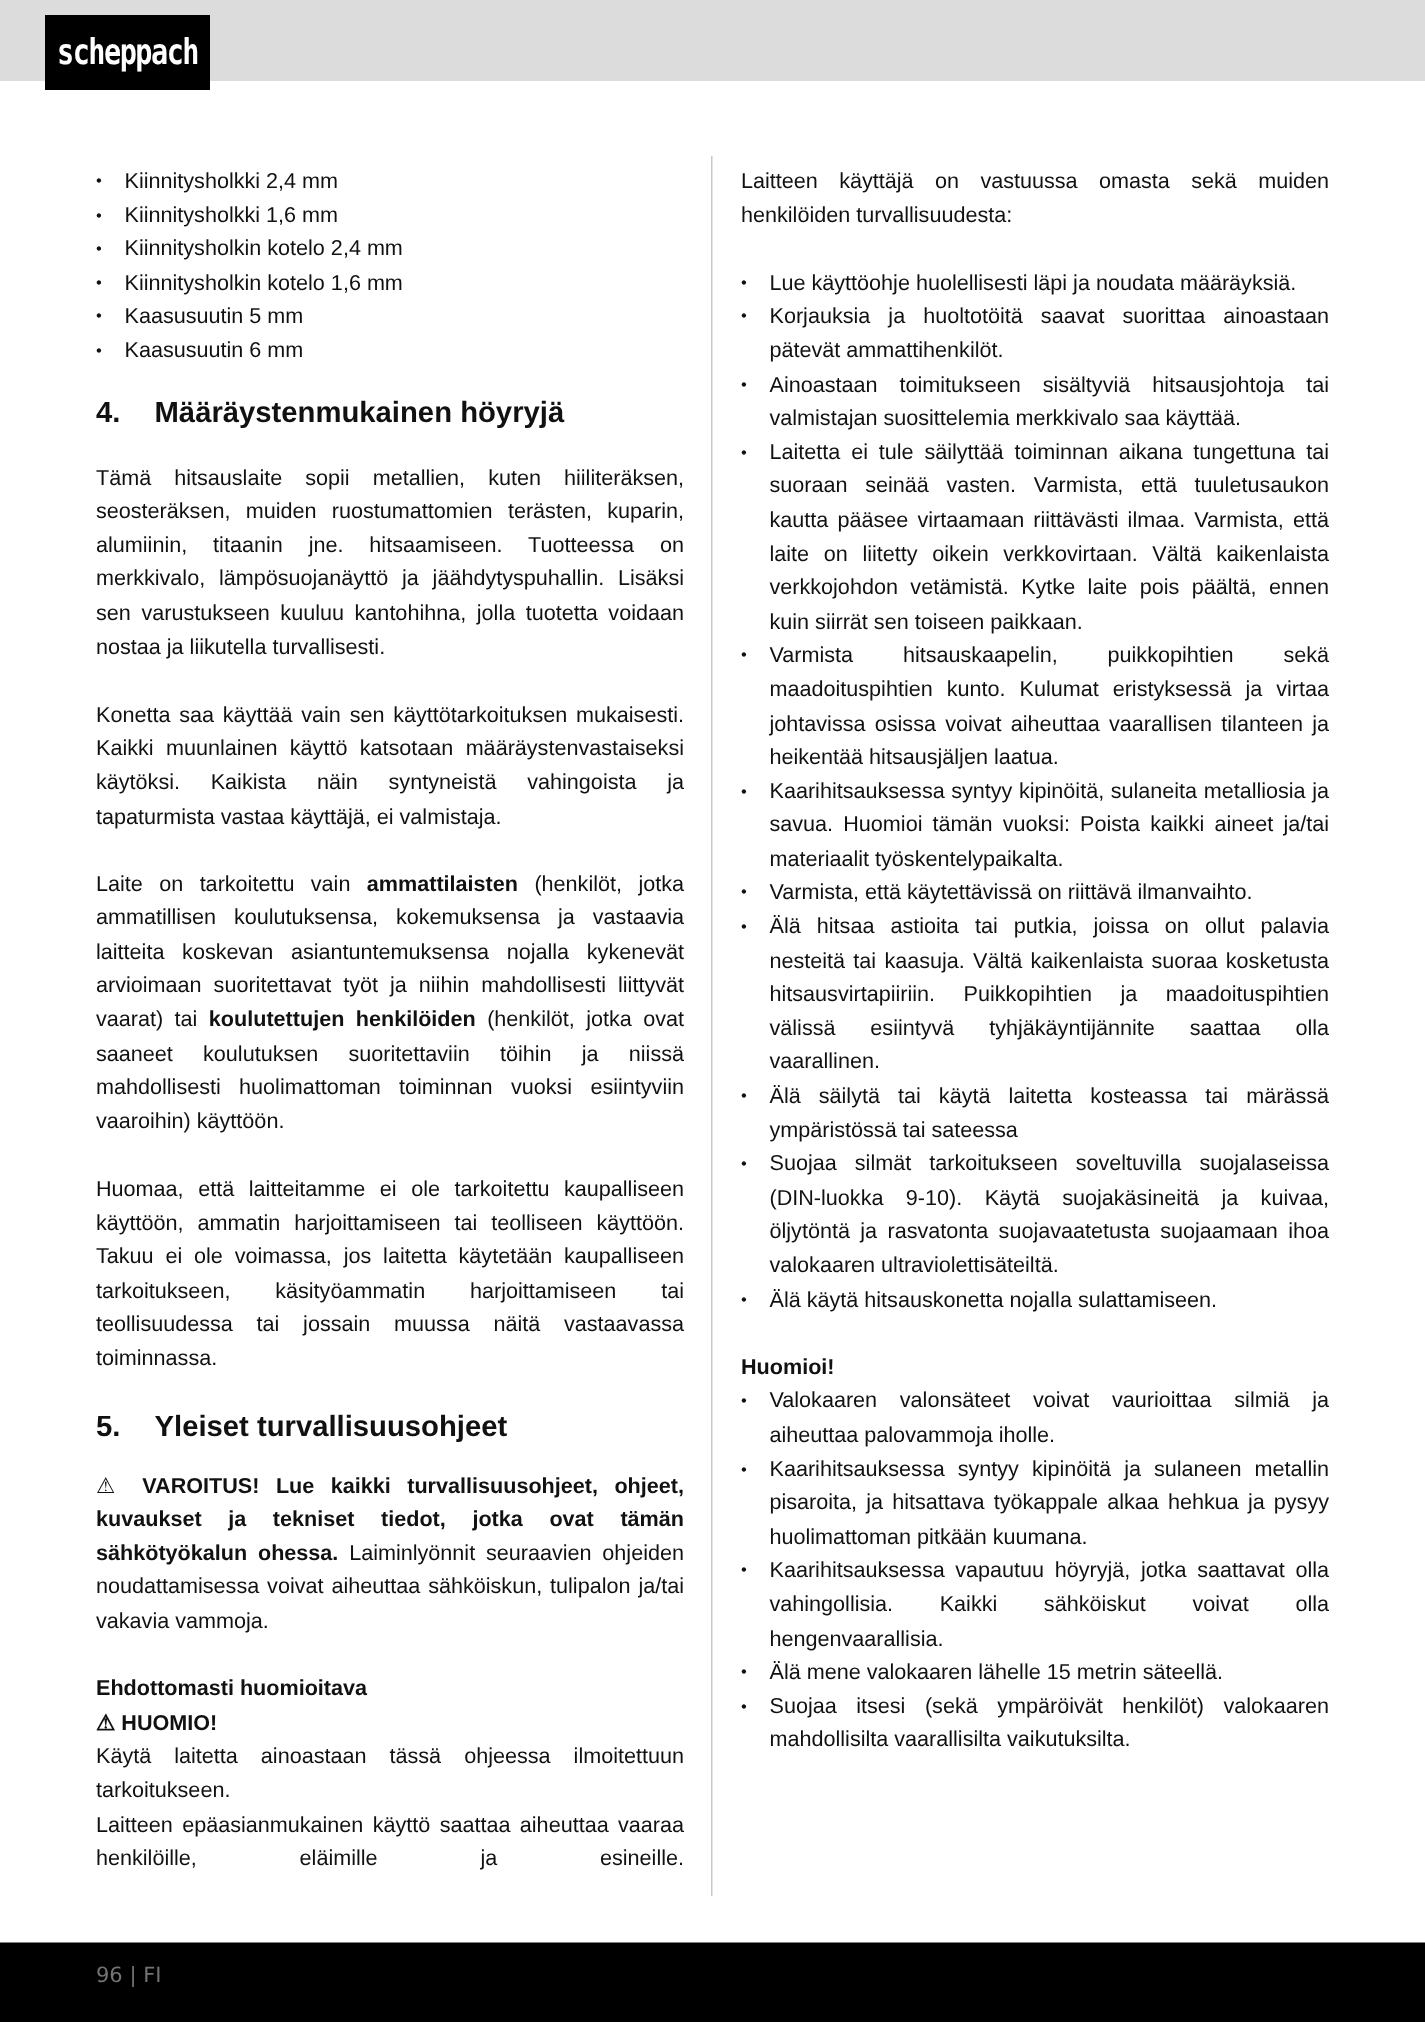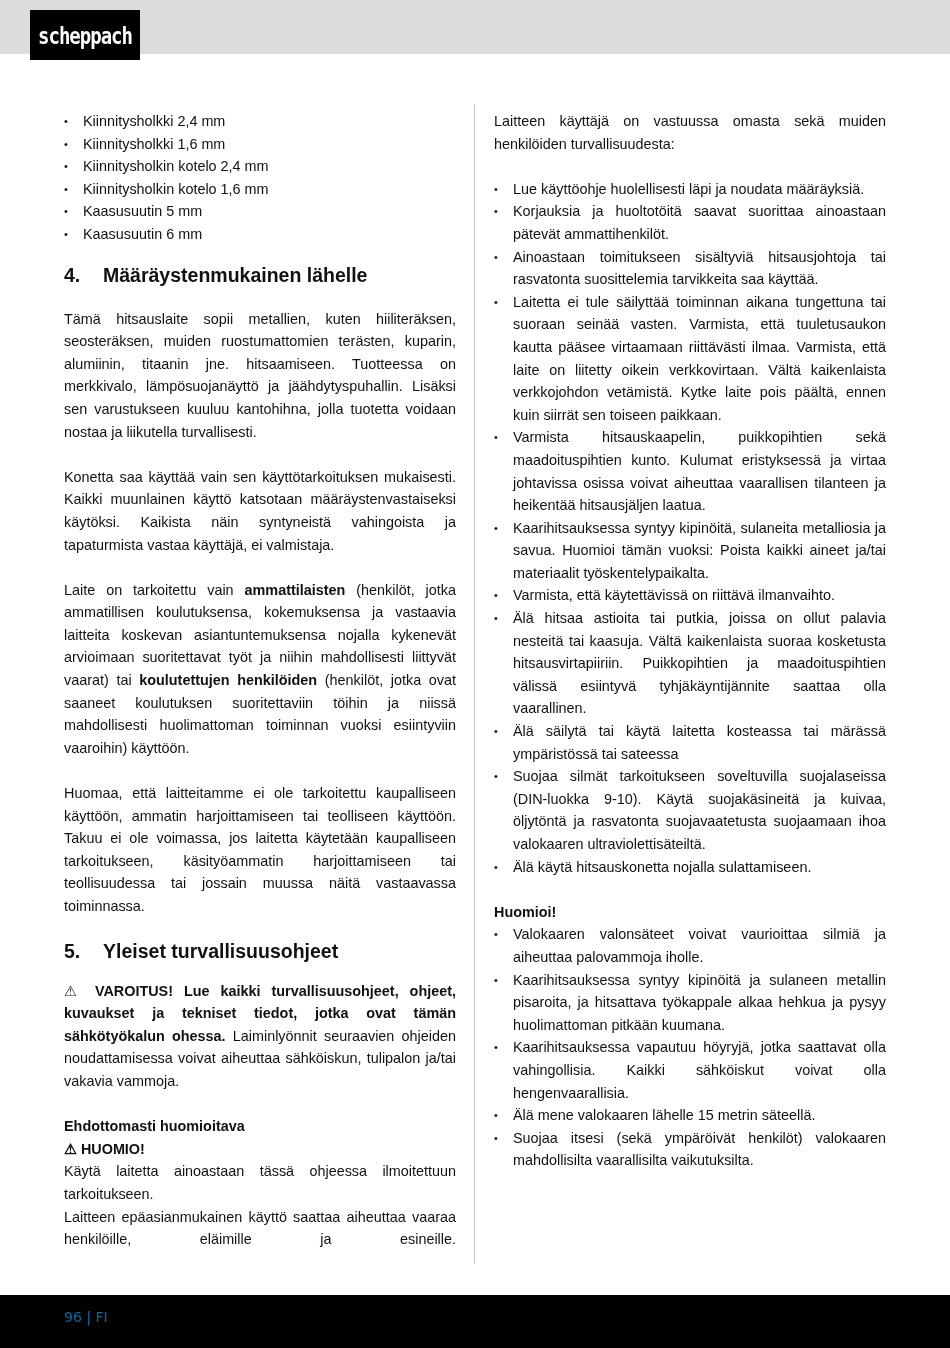--- a/index.html
+++ b/index.html
@@ -31,21 +31,21 @@
   ul { list-style: none; margin: 0; padding: 0; }
   li { position: relative; padding-left: 19px; text-align: justify; }
   li::before { content: "\2022"; position: absolute; left: 0; top: 0; font-size: 11px; }
   h2 {
     margin: 0; font-size: 19.5px; font-weight: bold; line-height: 30px;
     display: flex;
   }
   h2 .num { width: 39px; display: inline-block; }
   b { font-weight: bold; }
   .footer {
-    position: absolute; left: 0; top: 1295px; width: 950px; height: 53px; background: #000; color: #0369a1;
+    position: absolute; left: 0; top: 1295px; width: 950px; height: 53px; background: #000; color: #737373;
   }
   .page-num { position: absolute; left: 64px; top: 14px; font-size: 14px; font-family: "DejaVu Sans", sans-serif; }
   .site { position: absolute; left: 380px; top: 12px; font-size: 18px; font-weight: bold; font-family: "DejaVu Sans", sans-serif; margin-top: 48px; }
 </style>
 </head>
 <body>
 
 <div class="header">
   <div class="logo">scheppach</div>
 </div>
@@ -57,21 +57,21 @@
     <li>Kiinnitysholkki 2,4 mm</li>
     <li>Kiinnitysholkki 1,6 mm</li>
     <li>Kiinnitysholkin kotelo 2,4 mm</li>
     <li>Kiinnitysholkin kotelo 1,6 mm</li>
     <li>Kaasusuutin 5 mm</li>
     <li>Kaasusuutin 6 mm</li>
   </ul>
   <div style="height:14px"></div>
   <h2>
     <span class="num">4.</span>
-    <span>Määräystenmukainen lähelle</span>
+    <span>Määräystenmukainen höyryjä</span>
   </h2>
   <div style="height:18px"></div>
   <p>Tämä hitsauslaite sopii metallien, kuten hiiliteräksen, seosteräksen, muiden ruostumattomien terästen, kuparin, alumiinin, titaanin jne. hitsaamiseen. Tuotteessa on merkkivalo, lämpösuojanäyttö ja jäähdytyspuhallin. Lisäksi sen varustukseen kuuluu kantohihna, jolla tuotetta voidaan nostaa ja liikutella turvallisesti.</p>
   <div class="gap"></div>
   <p>Konetta saa käyttää vain sen käyttötarkoituksen mukaisesti. Kaikki muunlainen käyttö katsotaan määräystenvastaiseksi käytöksi. Kaikista näin syntyneistä vahingoista ja tapaturmista vastaa käyttäjä, ei valmistaja.</p>
   <div class="gap"></div>
   <p><span>Laite on tarkoitettu vain </span><b>ammattilaisten</b><span> (henkilöt, jotka ammatillisen koulutuksensa, kokemuksensa ja vastaavia laitteita koskevan asiantuntemuksensa nojalla kykenevät arvioimaan suoritettavat työt ja niihin mahdollisesti liittyvät vaarat) tai </span><b>koulutettujen henkilöiden</b><span> (henkilöt, jotka ovat saaneet koulutuksen suoritettaviin töihin ja niissä mahdollisesti huolimattoman toiminnan vuoksi esiintyviin vaaroihin) käyttöön.</span></p>
   <div class="gap"></div>
   <p>Huomaa, että laitteitamme ei ole tarkoitettu kaupalliseen käyttöön, ammatin harjoittamiseen tai teolliseen käyttöön. Takuu ei ole voimassa, jos laitetta käytetään kaupalliseen tarkoitukseen, käsityöammatin harjoittamiseen tai teollisuudessa tai jossain muussa näitä vastaavassa toiminnassa.</p>
   <div style="height:18px"></div>
@@ -87,21 +87,21 @@
   <p>Käytä laitetta ainoastaan tässä ohjeessa ilmoitettuun tarkoitukseen.</p>
   <p style="text-align-last:justify">Laitteen epäasianmukainen käyttö saattaa aiheuttaa vaaraa henkilöille, eläimille ja esineille.</p>
 </div>
 
 <div class="col col-right">
   <p>Laitteen käyttäjä on vastuussa omasta sekä muiden henkilöiden turvallisuudesta:</p>
   <div class="gap"></div>
   <ul>
     <li>Lue käyttöohje huolellisesti läpi ja noudata määräyksiä.</li>
     <li>Korjauksia ja huoltotöitä saavat suorittaa ainoastaan pätevät ammattihenkilöt.</li>
-    <li>Ainoastaan toimitukseen sisältyviä hitsausjohtoja tai rasvatonta suosittelemia tarvikkeita saa käyttää.</li>
+    <li>Ainoastaan toimitukseen sisältyviä hitsausjohtoja tai valmistajan suosittelemia merkkivalo saa käyttää.</li>
     <li>Laitetta ei tule säilyttää toiminnan aikana tungettuna tai suoraan seinää vasten. Varmista, että tuuletusaukon kautta pääsee virtaamaan riittävästi ilmaa. Varmista, että laite on liitetty oikein verkkovirtaan. Vältä kaikenlaista verkkojohdon vetämistä. Kytke laite pois päältä, ennen kuin siirrät sen toiseen paikkaan.</li>
     <li>Varmista hitsauskaapelin, puikkopihtien sekä maadoituspihtien kunto. Kulumat eristyksessä ja virtaa johtavissa osissa voivat aiheuttaa vaarallisen tilanteen ja heikentää hitsausjäljen laatua.</li>
     <li>Kaarihitsauksessa syntyy kipinöitä, sulaneita metalliosia ja savua. Huomioi tämän vuoksi: Poista kaikki aineet ja/tai materiaalit työskentelypaikalta.</li>
     <li>Varmista, että käytettävissä on riittävä ilmanvaihto.</li>
     <li>Älä hitsaa astioita tai putkia, joissa on ollut palavia nesteitä tai kaasuja. Vältä kaikenlaista suoraa kosketusta hitsausvirtapiiriin. Puikkopihtien ja maadoituspihtien välissä esiintyvä tyhjäkäyntijännite saattaa olla vaarallinen.</li>
     <li>Älä säilytä tai käytä laitetta kosteassa tai märässä ympäristössä tai sateessa</li>
     <li>Suojaa silmät tarkoitukseen soveltuvilla suojalaseissa (DIN-luokka 9-10). Käytä suojakäsineitä ja kuivaa, öljytöntä ja rasvatonta suojavaatetusta suojaamaan ihoa valokaaren ultraviolettisäteiltä.</li>
     <li>Älä käytä hitsauskonetta nojalla sulattamiseen.</li>
   </ul>
   <div class="gap"></div>

